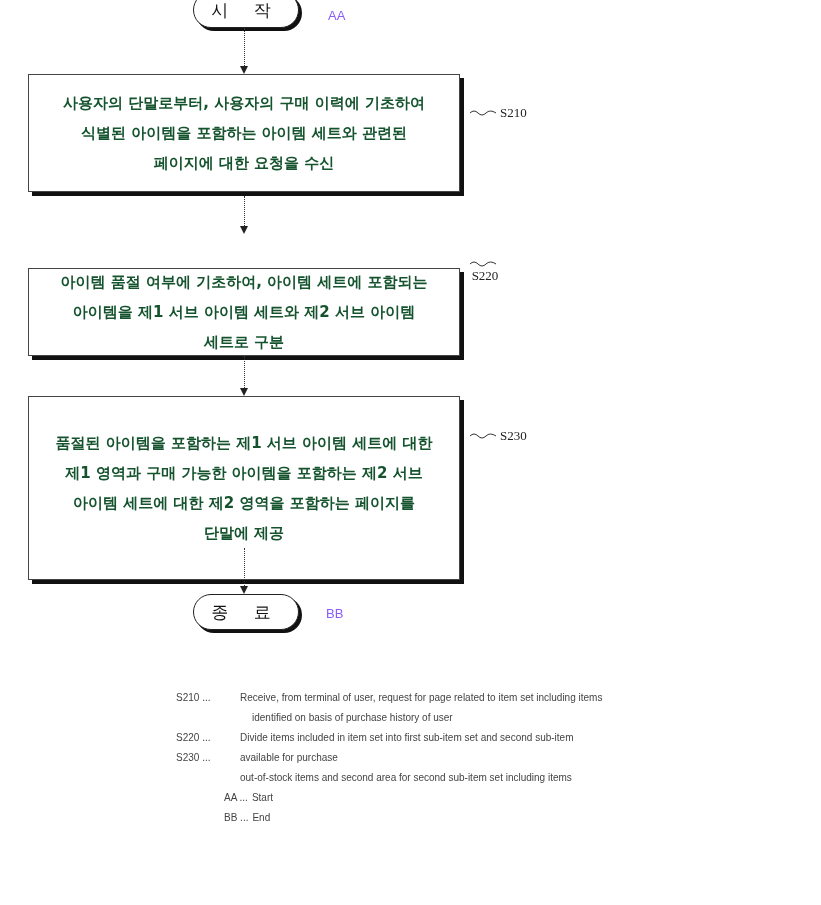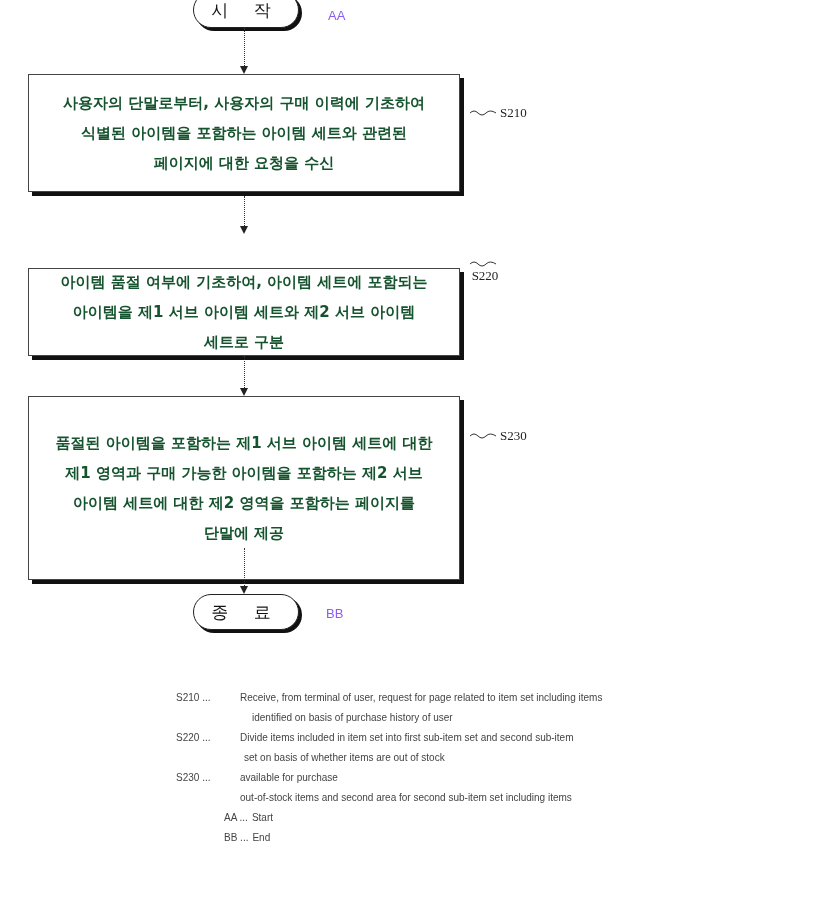--- a/index.html
+++ b/index.html
@@ -122,21 +122,20 @@
     <div class="legend-key">S210 ...</div>
     <div class="legend-val">
       <div>Receive, from terminal of user, request for page related to item set including items</div>
       <div style="padding-left:4px;margin-left:8px;">identified on basis of purchase history of user</div>
     </div>
   </div>
   <div class="legend-row">
     <div class="legend-key">S220 ...</div>
     <div class="legend-val">
       <div>Divide items included in item set into first sub-item set and second sub-item</div>
-      <div style="padding-left:4px;">set on basis of whether items are out of stock</div>
     </div>
   </div>
   <div class="legend-row">
     <div class="legend-key">S230 ...</div>
     <div class="legend-val">
       <div>available for purchase</div>
       <div>out-of-stock items and second area for second sub-item set including items</div>
     </div>
   </div>
   <div class="legend-row short">

